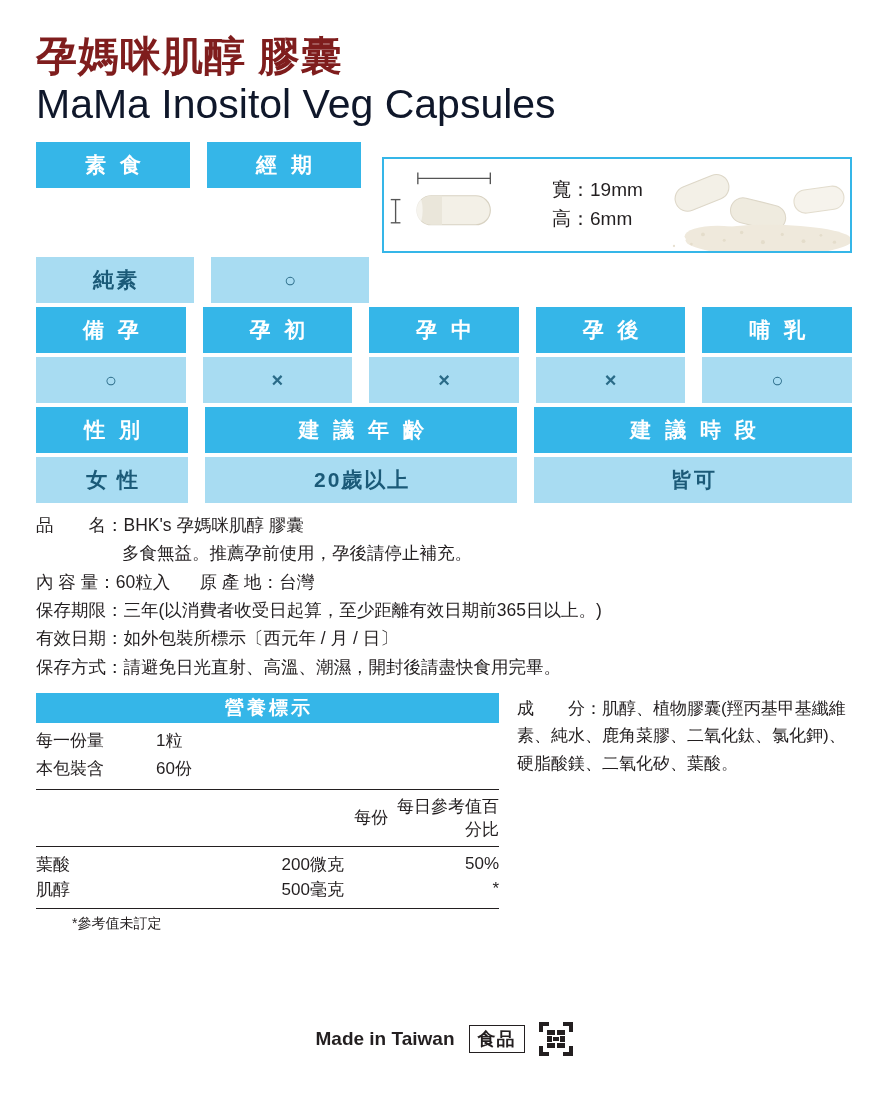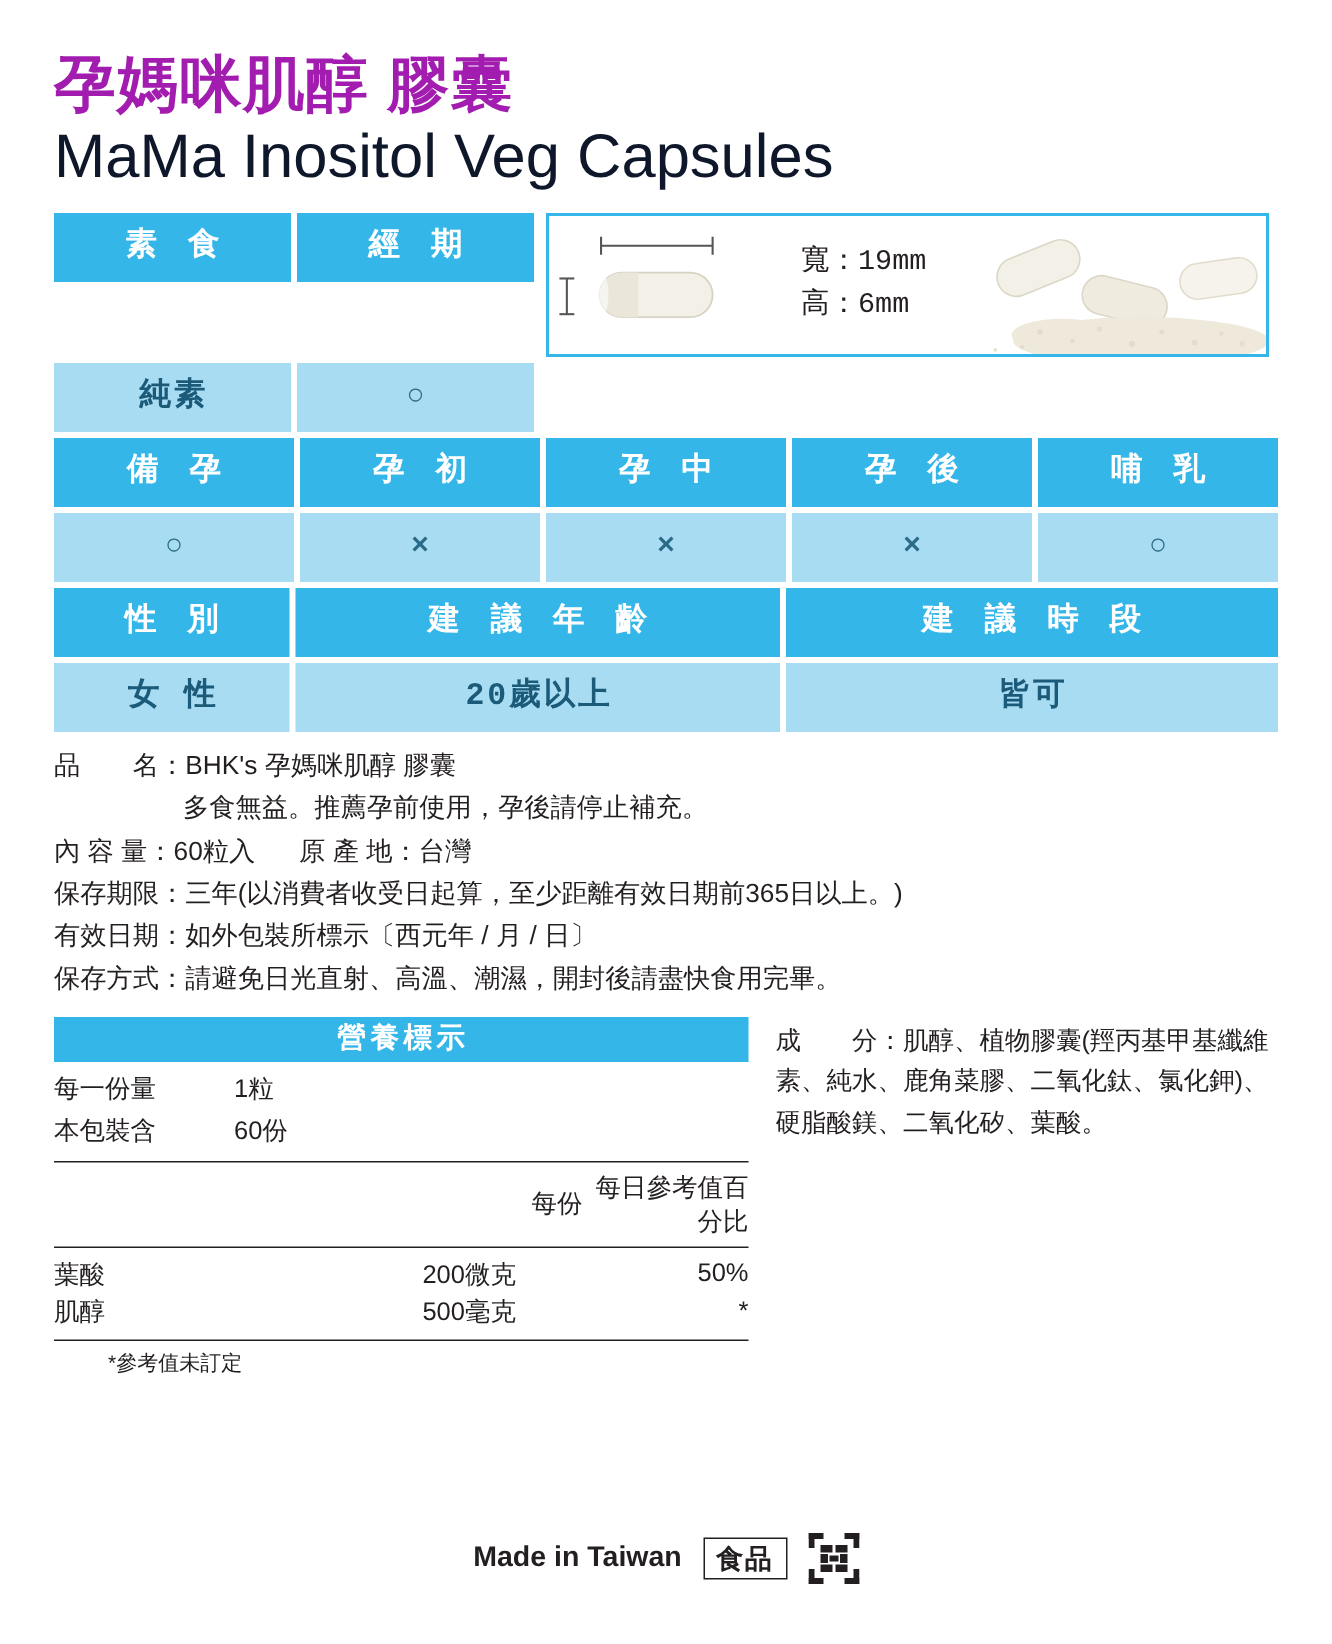--- a/index.html
+++ b/index.html
@@ -22,39 +22,38 @@
     padding: 34px 36px 10px 36px;
     position: relative;
   }
 
   
   .title-cn {
     font-size: 41px;
     font-weight: bold;
     letter-spacing: 1px;
     line-height: 1.12;
-    color: #a21caf;
+    color: #7f1d1d;
     margin: 0 0 2px 0;
   }
   .title-en {
     font-size: 41px;
     font-weight: normal;
     letter-spacing: 0px;
     line-height: 1.12;
     color: #0f172a;
     margin: 0 0 14px 0;
   }
 
   
   .specs { width: 816px; }
   .row {
     display: flex;
-    gap: 4px;
+    gap: 17px;
     margin-bottom: 4px;
-    font-family: Liberation Mono, monospace;
   }
   .cell {
     background: #35b6e8;
     color: #ffffff;
     font-size: 21px;
     font-weight: bold;
     letter-spacing: 4px;
     text-indent: 4px;
     height: 46px;
     line-height: 46px;
@@ -205,21 +204,21 @@
 
   <h1 class="title-cn">孕媽咪肌醇 膠囊</h1>
   <h2 class="title-en">MaMa Inositol Veg Capsules</h2>
 
   <div class="specs">
 
     <div class="row">
       <div class="cell w1">素 食</div>
       <div class="cell w2">經 期</div>
 
-      <div class="img-cell" style="margin-left:4px;">
+      <div class="img-cell" style="margin-left:4px;margin-top:15px;">
         <svg class="capsule-art" viewBox="0 0 482 96" preserveAspectRatio="none">
 
           <rect x="0" y="0" width="482" height="96" fill="#ffffff"></rect>
 
           <g stroke="#555" stroke-width="1.4" fill="none">
             <line x1="12" y1="42" x2="12" y2="66"></line>
             <line x1="7" y1="42" x2="17" y2="42"></line>
             <line x1="7" y1="66" x2="17" y2="66"></line>
           </g>
 

